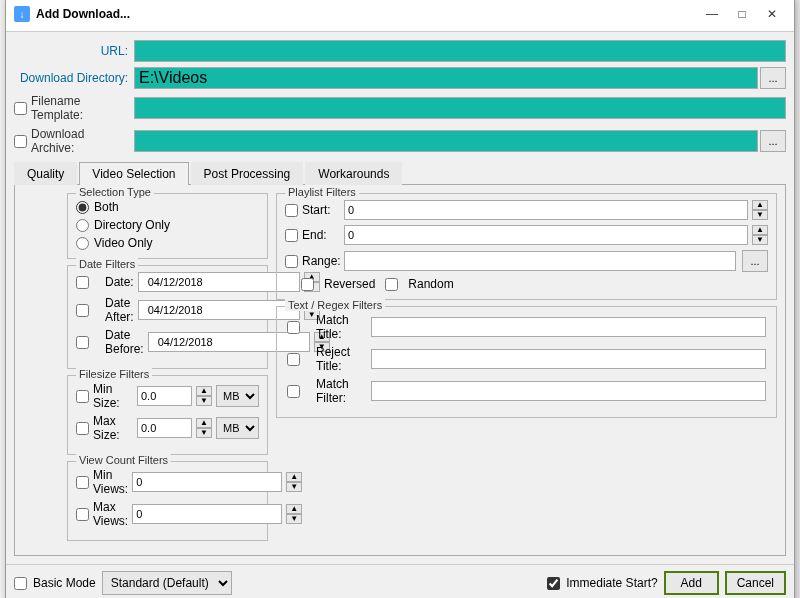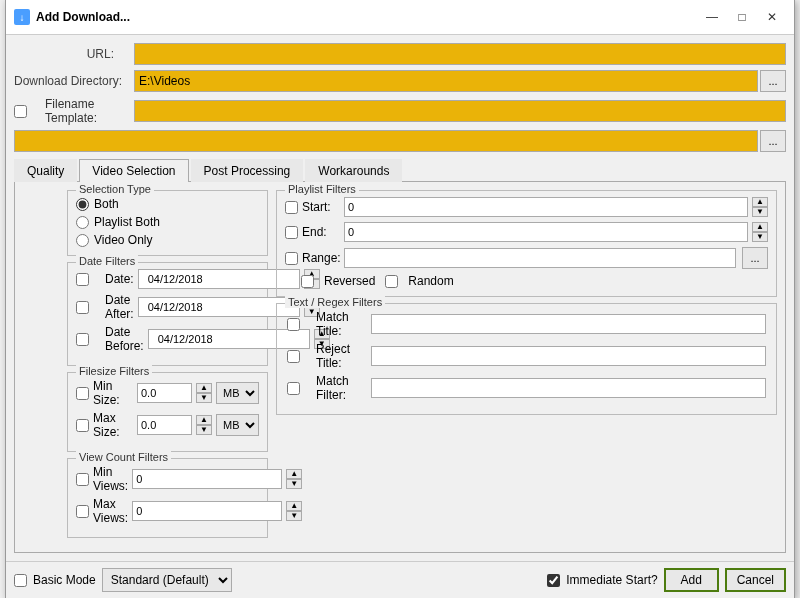--- a/index.html
+++ b/index.html
@@ -65,42 +65,42 @@
     .content { padding: 8px; }
 
     .form-row {
       display: flex;
       align-items: center;
       margin-bottom: 5px;
     }
     .form-label {
       width: 120px;
       text-align: right;
-      padding-right: 20px;
-      font-size: 12px;
-      color: #404040;
+      padding-right: 6px;
+      font-size: 12px;
+      color: #0369a1;
       white-space: nowrap;
     }
     .form-label-checkbox {
       display: flex;
       align-items: center;
       width: 120px;
       padding-right: 6px;
       font-size: 12px;
       color: #333;
-      gap: 18px;
+      gap: 4px;
       justify-content: center;
     }
     .form-input {
       flex: 1;
       height: 22px;
       border: 1px solid #aaa;
-      background: #eab308;
+      background: #14b8a6;
       padding: 0 4px;
-      font-size: 12px;
+      font-size: 16px;
     }
     .browse-btn {
       width: 26px;
       height: 22px;
       border: 1px solid #aaa;
       background: #e8e8e8;
       cursor: pointer;
       margin-left: 2px;
       font-size: 11px;
       display: flex;
@@ -409,20 +409,24 @@
 
     <div class="form-row">
       <div class="form-label-checkbox">
         <input type="checkbox" style="">
         <span>Filename Template:</span>
       </div>
       <input class="form-input" type="text" value="" style="">
     </div>
 
     <div class="form-row">
+      <div class="form-label-checkbox">
+        <input type="checkbox" style="">
+        <span>Download Archive:</span>
+      </div>
       <input class="form-input" type="text" value="" style="">
       <button class="browse-btn">...</button>
     </div>
 
     <div class="tab-bar">
       <div class="tab">Quality</div>
       <div class="tab active">Video Selection</div>
       <div class="tab">Post Processing</div>
       <div class="tab">Workarounds</div>
     </div>
@@ -432,21 +436,21 @@
       <div class="left-panel">
 
         <div class="group-box">
           <span class="group-box-title">Selection Type</span>
           <div class="radio-row">
             <input type="radio" name="selection_type" checked="" style="">
             <span>Both</span>
           </div>
           <div class="radio-row">
             <input type="radio" name="selection_type" style="">
-            <span>Playlist Both</span>
+            <span>Directory Only</span>
           </div>
           <div class="radio-row">
             <input type="radio" name="selection_type" style="">
             <span>Video Only</span>
           </div>
         </div>
 
         <div class="group-box">
           <span class="group-box-title">Date Filters</span>
           <div class="date-row">

